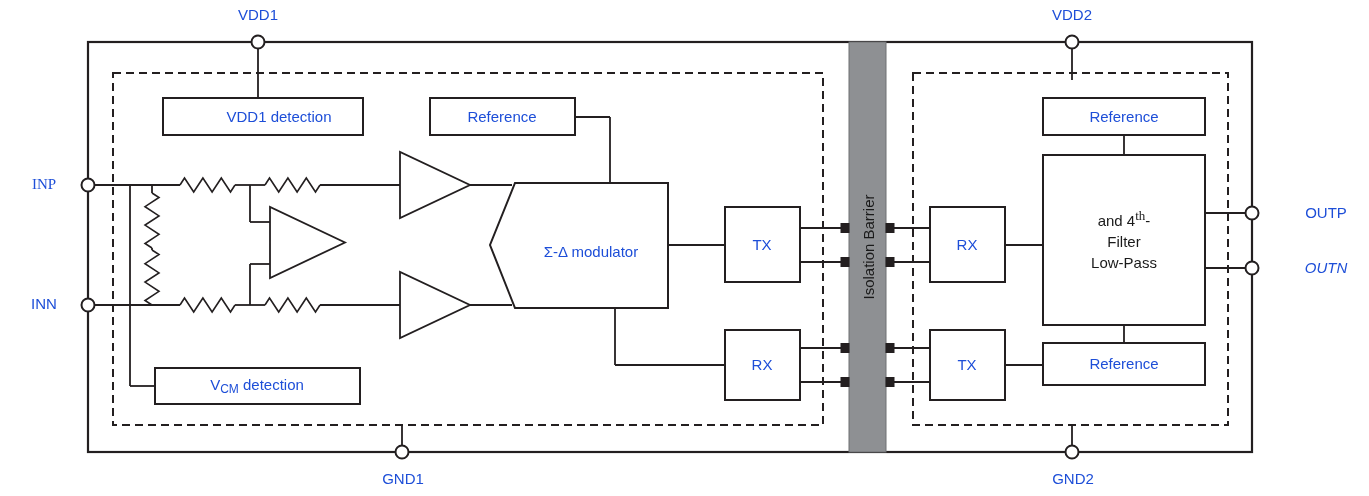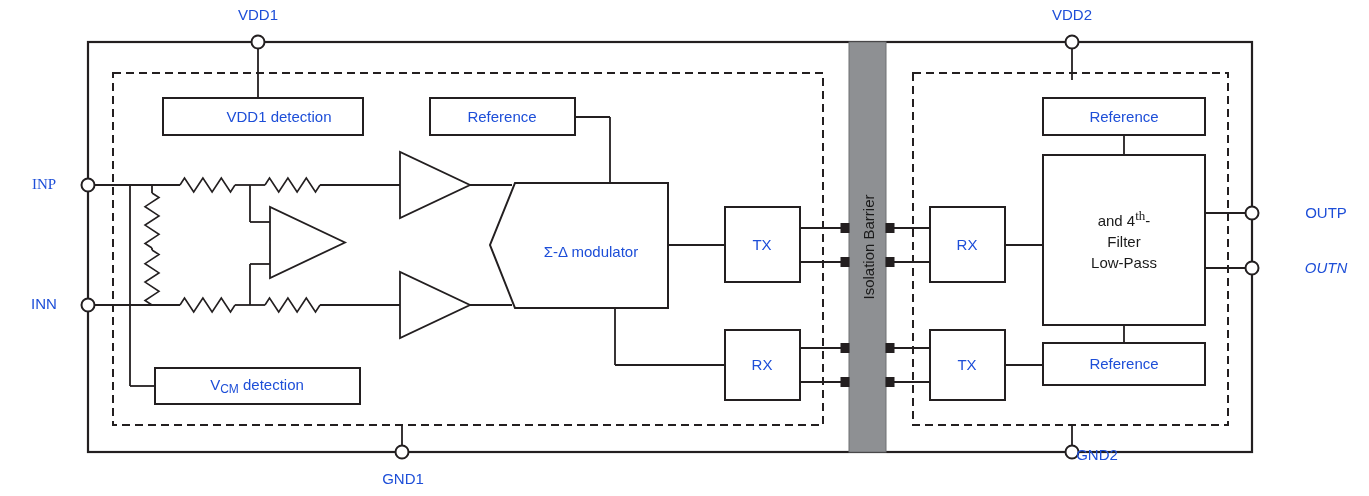--- a/index.html
+++ b/index.html
@@ -147,21 +147,21 @@
       <circle cx="88" cy="185" r="6.5"></circle>
       <circle cx="88" cy="305" r="6.5"></circle>
       <circle cx="1252" cy="213" r="6.5"></circle>
       <circle cx="1252" cy="268" r="6.5"></circle>
     </g>
   </svg>
 
   <div class="lbl" style="left:258px;top:15px;">VDD1</div>
   <div class="lbl" style="left:1072px;top:15px;">VDD2</div>
   <div class="lbl" style="left:403px;top:479px;">GND1</div>
-  <div class="lbl" style="left:1073px;top:455px;margin-left:24px;">GND2</div>
+  <div class="lbl" style="left:1073px;top:479px;">GND2</div>
   <div class="lbl" style="left:44px;top:184px;font-family:Liberation Serif, serif;">INP</div>
   <div class="lbl" style="left:44px;top:304px;">INN</div>
   <div class="lbl" style="left:1326px;top:213px;">OUTP</div>
   <div class="lbl" style="left:1326px;top:268px;font-style:italic;">OUTN</div>
 
   <div class="lbl" style="left:279px;top:117px;">VDD1 detection</div>
   <div class="lbl" style="left:502px;top:117px;">Reference</div>
   <div class="lbl" style="left:591px;top:252px;">Σ-Δ modulator</div>
   <div class="lbl" style="left:762px;top:245px;">TX</div>
   <div class="lbl" style="left:762px;top:365px;">RX</div>

